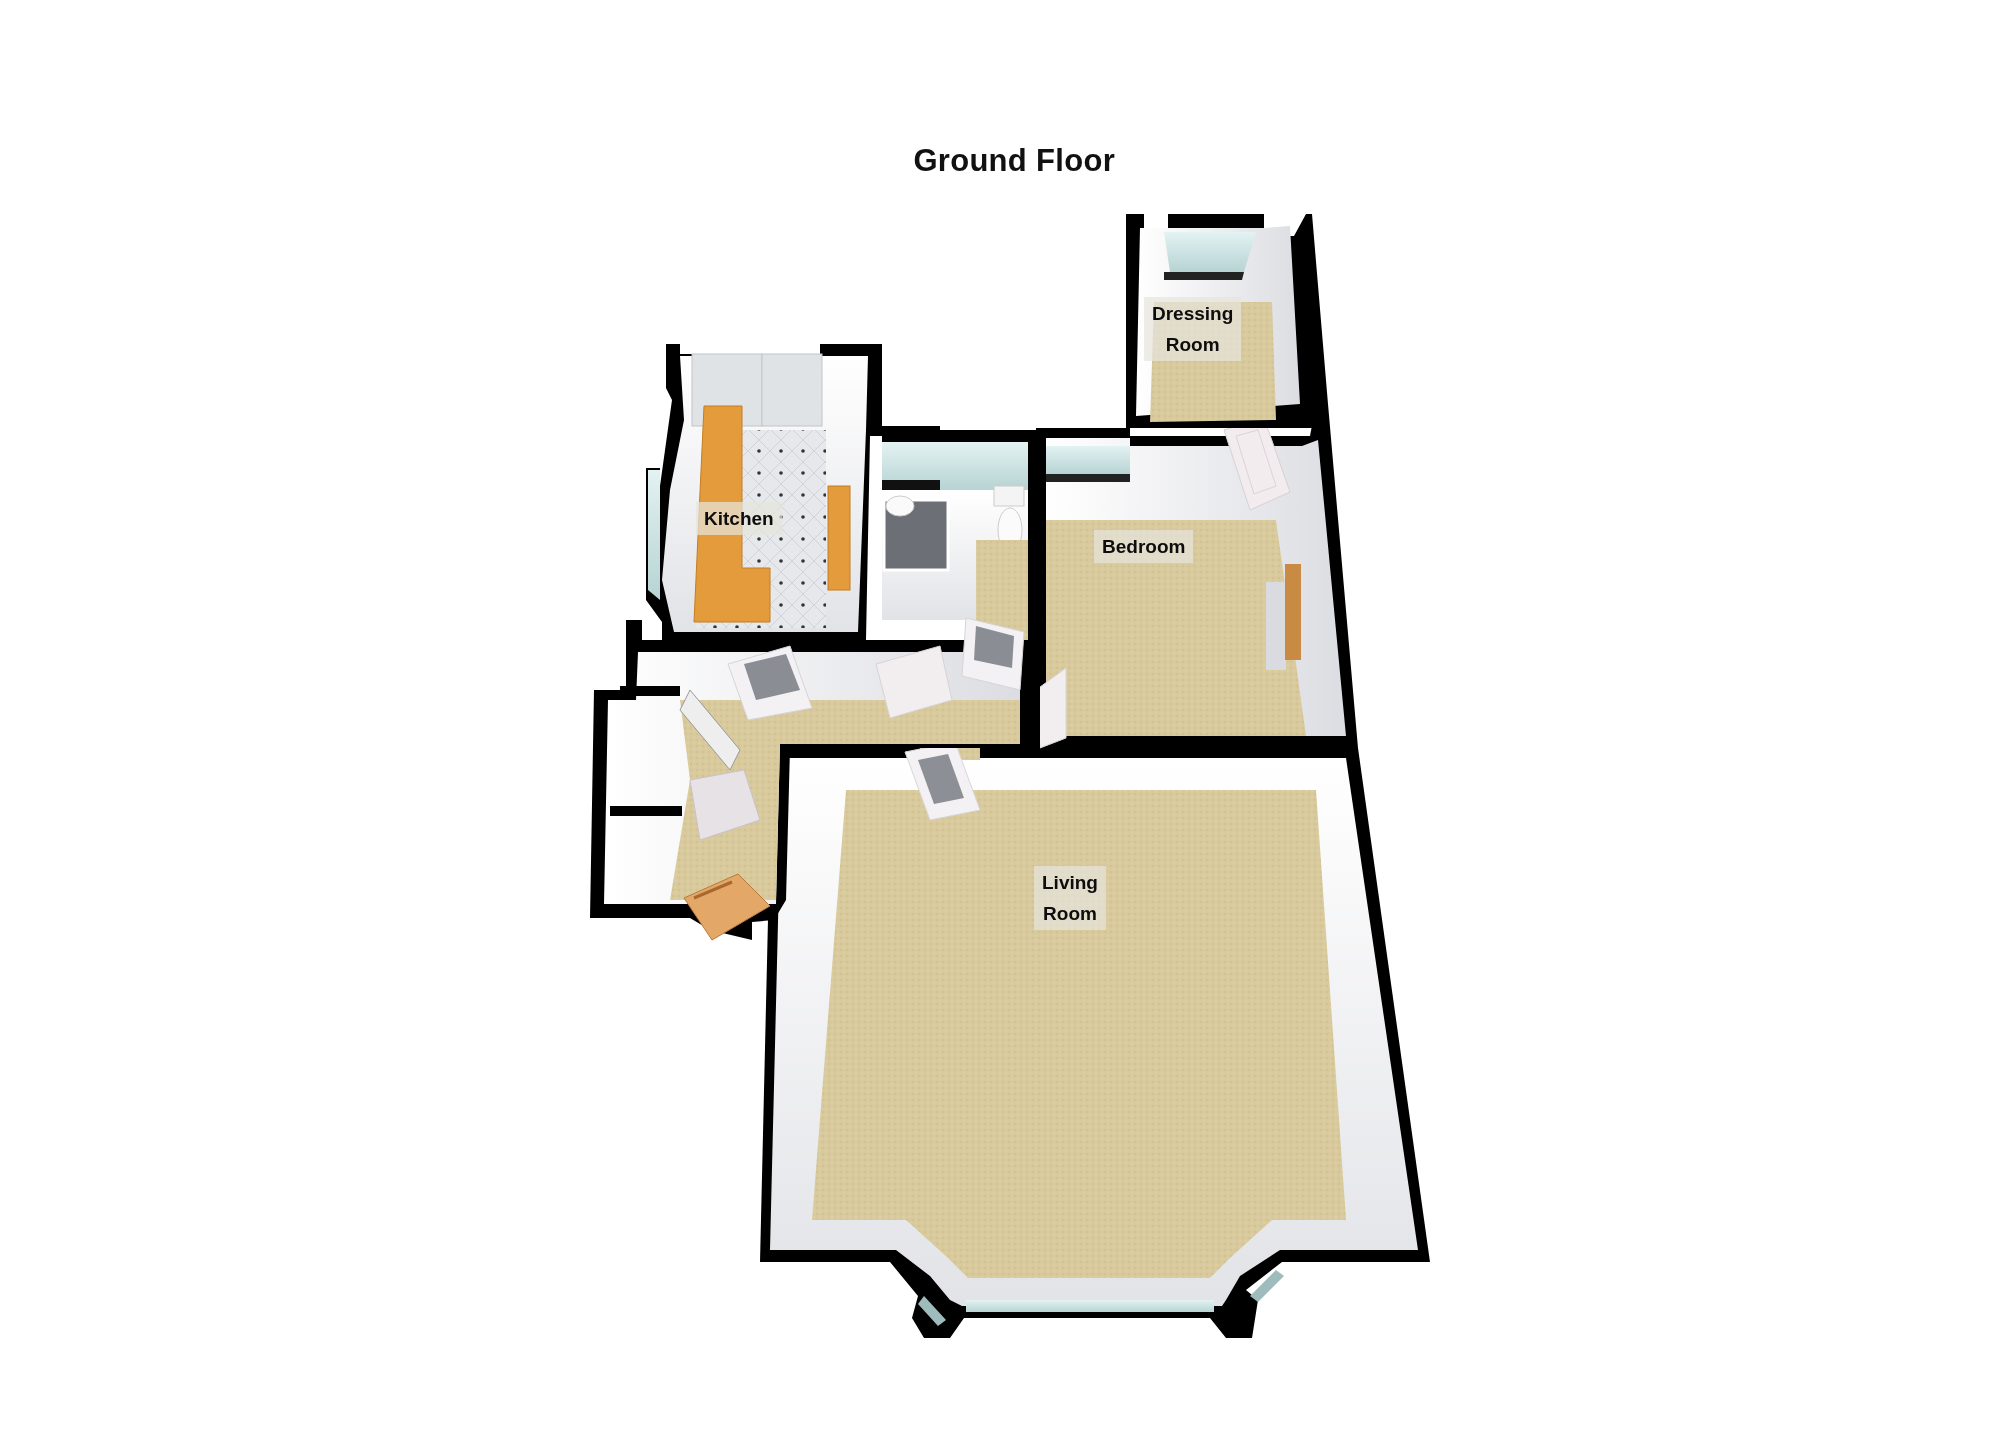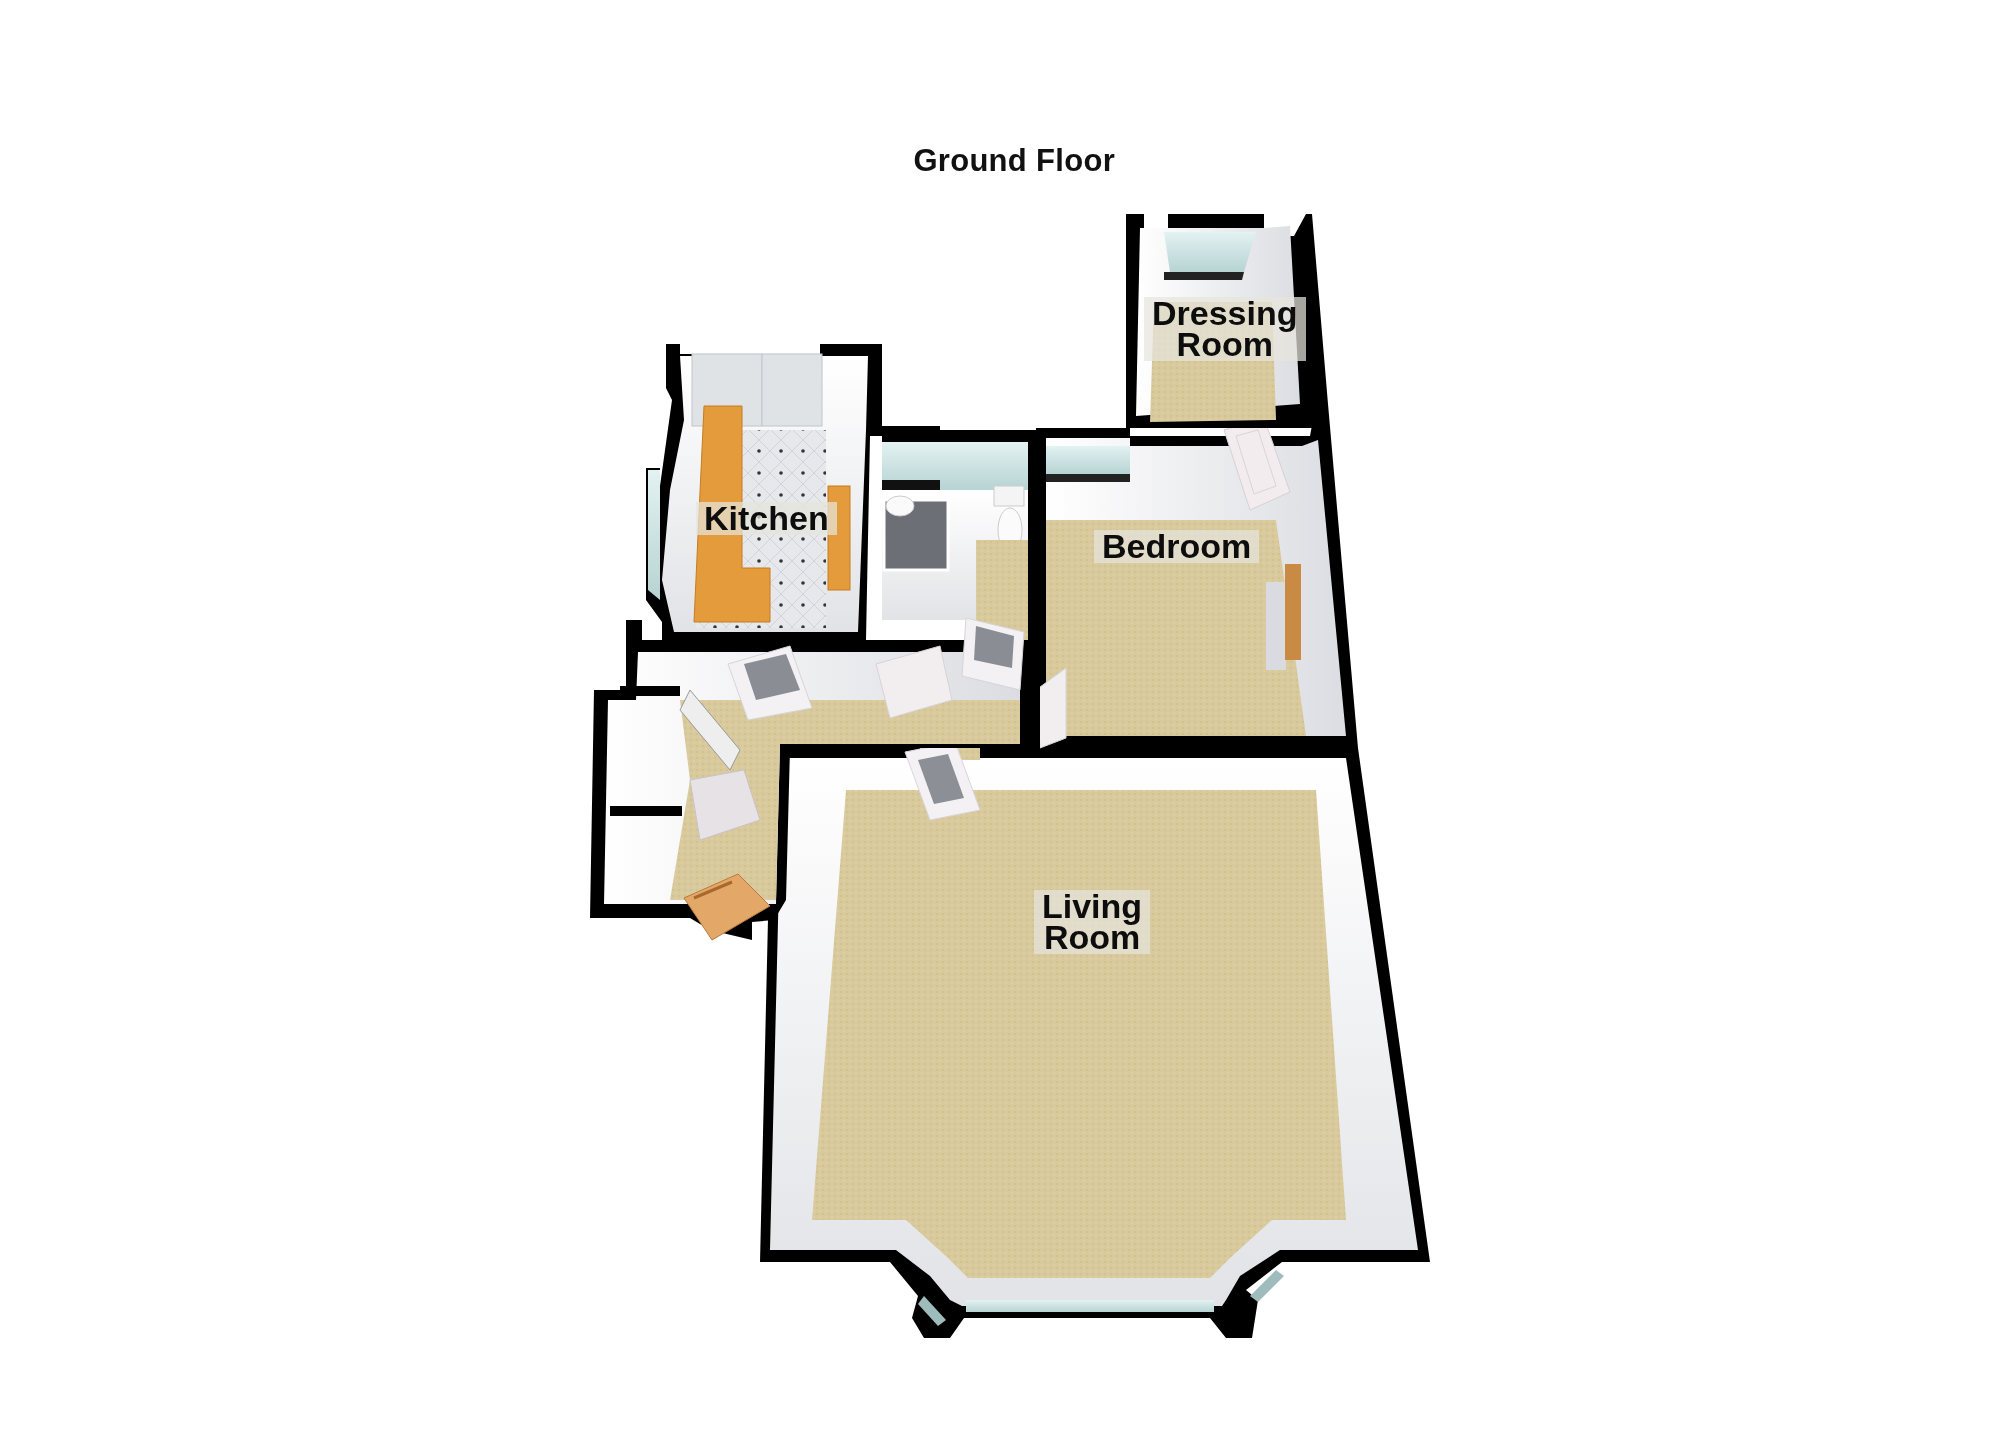--- a/index.html
+++ b/index.html
@@ -6,21 +6,21 @@
   body { width: 2000px; height: 1454px; position: relative; overflow: hidden; font-family: "Liberation Sans", sans-serif; }
   .title {
     position: absolute; left: 895px; top: 143px; width: 220px;
     font-size: 31px; font-weight: bold; color: #111; letter-spacing: 0.3px;
     font-family: "Liberation Sans", sans-serif;
     text-align: right;
   }
   svg.plan { position: absolute; left: 0; top: 0; }
   .room-label {
     position: absolute; font-weight: bold; color: #0d0d0d; text-align: center;
-    font-size: 34px; line-height: 31px; padding: 1px 8px;
+    font-size: 19px; line-height: 31px; padding: 1px 8px;
     background: rgba(230,228,220,0.72);
     font-family: "Liberation Sans", sans-serif;
   }
 </style>
 </head>
 <body>
 
 <div class="title">Ground Floor</div>
 
 <svg class="plan" width="2000" height="1454" viewBox="0 0 2000 1454">
@@ -163,16 +163,16 @@
 
 <div class="room-label" style="left:1144px; top:297px;">
   <div>Dressing</div>
   <div>Room</div>
 </div>
 
 <div class="room-label" style="left:1094px; top:530px;">
   <span>Bedroom</span>
 </div>
 
-<div class="room-label" style="left:1034px; top:890px;">
+<div class="room-label" style="left:1034px; top:866px;">
   <div>Living</div>
   <div>Room</div>
 </div>
 
 </body></html>

